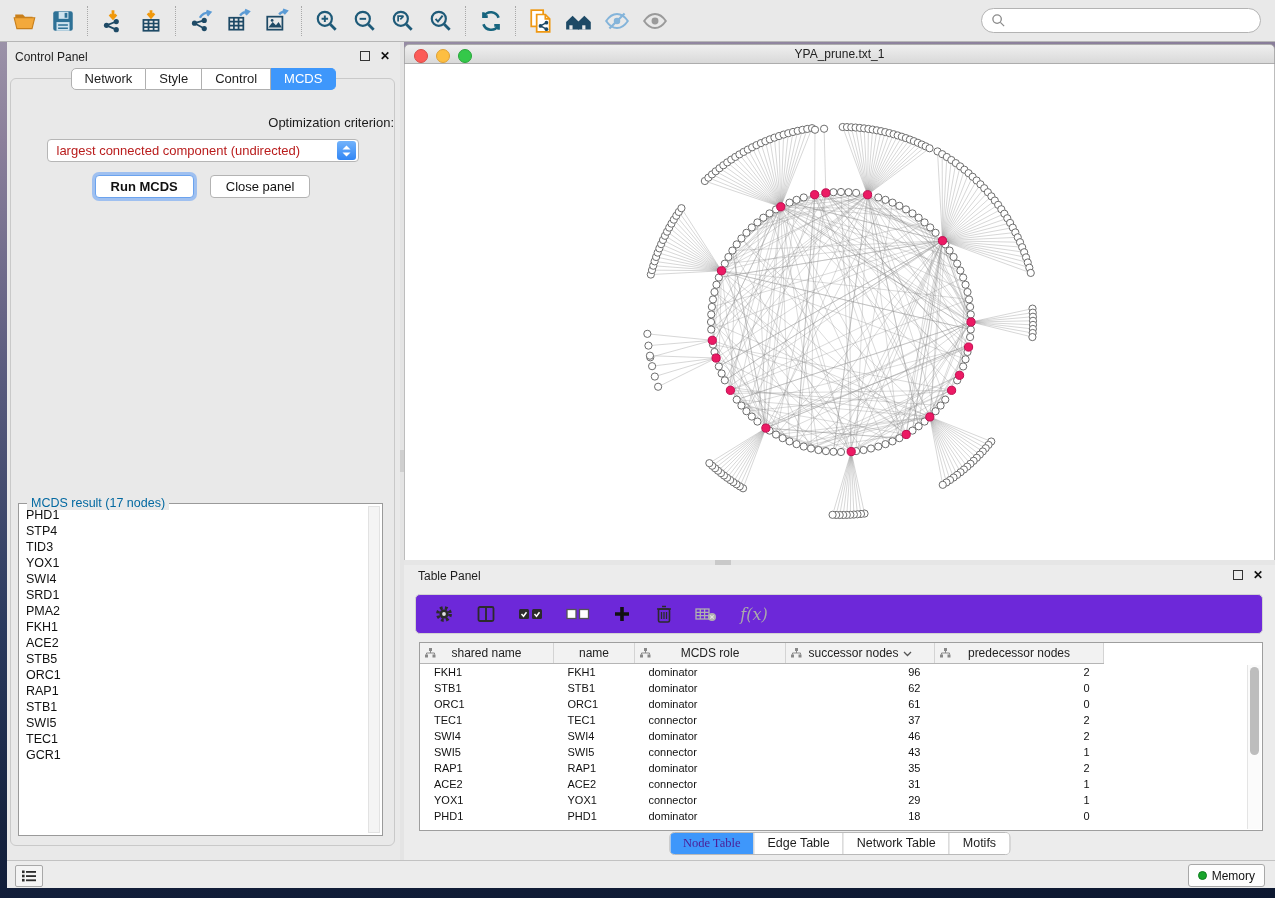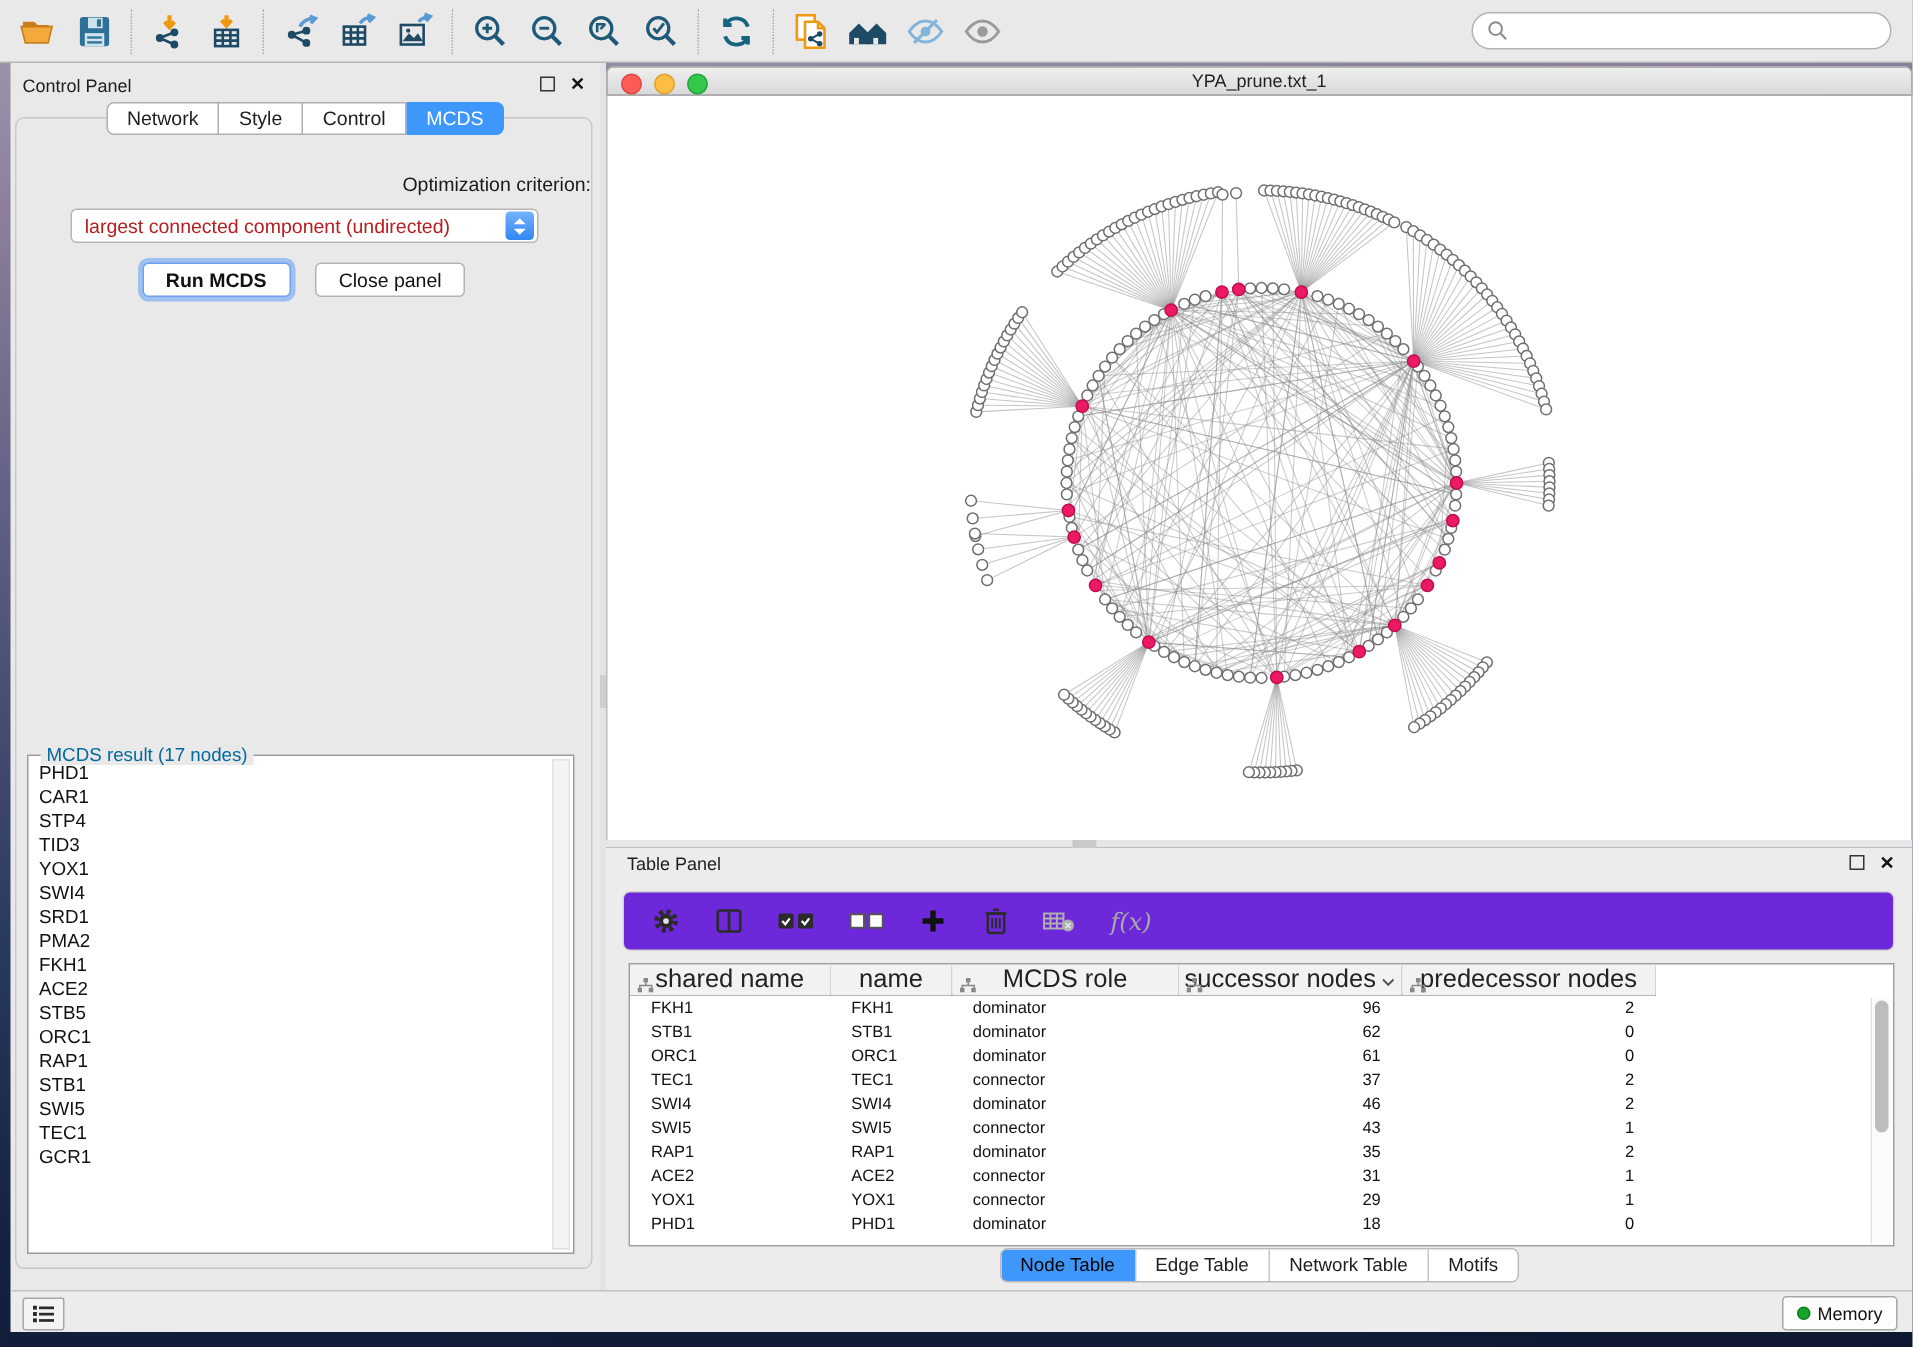--- a/index.html
+++ b/index.html
@@ -50,32 +50,32 @@
   .h-splitter{left:404px;top:560px;width:871px;height:5px;background:#e6e6e6;}
   .h-handle{position:absolute;left:311px;top:0;width:16px;height:5px;background:#c9c9c9;}
   
   .table-panel{left:404px;top:565px;width:871px;height:295px;background:#ececec;box-sizing:border-box;}
   .tp-title{position:absolute;left:14px;top:4px;font-size:12px;color:#1d1d1d;}
   .tp-toolbar{position:absolute;left:11px;right:12px;top:29px;height:40px;background:#6d28d9;border:1px solid #d2d2d2;border-radius:5px;display:flex;align-items:center;gap:20px;padding:0 17px;box-sizing:border-box;}
   .tpi{display:flex;align-items:center;justify-content:center;width:22px;height:22px;}
   .fx{font-family:"DejaVu Serif",serif;font-style:italic;font-size:16px;color:#aaa;}
   .table-wrap{position:absolute;left:15px;right:12px;top:77px;height:187px;background:#fff;border:1px solid #9e9e9e;overflow:hidden;}
   table.node-table{border-collapse:collapse;table-layout:fixed;width:100%;}
-  .node-table th{background:#f2f2f2;border-right:1px solid #d4d4d4;border-bottom:1px solid #b5b5b5;height:20px;padding:0;font-weight:normal;font-size:17px;color:#222;position:relative;}
+  .node-table th{background:#f2f2f2;border-right:1px solid #d4d4d4;border-bottom:1px solid #b5b5b5;height:20px;padding:0;font-weight:normal;font-size:12px;color:#222;position:relative;}
   .node-table th.filler{background:#fff;border-right:none;border-bottom:none;}
   .th-wrap{display:flex;align-items:center;justify-content:center;gap:4px;}
   .tree-ico{position:absolute;left:5px;top:4px;}
   .node-table td{font-size:11px;color:#111;height:16px;padding:0 0 0 14px;white-space:nowrap;overflow:hidden;}
   .node-table td.num{text-align:right;padding:0 14px 0 0;}
   .tbl-scroll{position:absolute;right:1px;top:22px;bottom:1px;width:13px;background:#fbfbfb;border-left:1px solid #e4e4e4;}
   .tbl-thumb{position:absolute;left:2px;top:2px;width:9px;height:88px;background:#bdbdbd;border-radius:5px;}
   .bottom-tabs{position:absolute;left:50%;transform:translateX(-50%);top:267px;display:flex;border:1px solid #b9b9b9;border-radius:5px;overflow:hidden;background:#fff;}
   .b-tab{padding:3px 13px;font-size:12.5px;color:#1d1d1d;border-left:1px solid #c6c6c6;background:#fff;line-height:15px;}
   .b-tab:first-child{border-left:none;}
-  .b-tab.active{background:#3e97fb;color:#000000;}
+  .b-tab.active{background:#3e97fb;color:#4c1d95;font-family:Liberation Serif, serif;}
   
   .status-bar{left:7px;top:860px;width:1268px;height:28px;background:#ececec;border-top:1px solid #c2c2c2;box-sizing:border-box;}
   .list-btn{position:absolute;left:8px;top:4px;width:26px;height:20px;background:#f4f4f4;border:1px solid #a8a8a8;border-radius:2px;display:flex;align-items:center;justify-content:center;}
   .memory-btn{position:absolute;right:10px;top:3px;height:21px;background:#fdfdfd;border:1px solid #a8a8a8;border-radius:3px;display:flex;align-items:center;gap:5px;padding:0 9px;font-size:12px;color:#111;}
   .mem-dot{width:9px;height:9px;border-radius:50%;background:#17a42b;border:1px solid #0e7d1e;box-sizing:border-box;}
 </style>
 </head>
 <body>
 
 <div class="abs toolbar">
@@ -246,21 +246,20 @@
       </span>
     </div>
     <div class="btn-row">
       <button class="btn focused">Run MCDS</button>
       <button class="btn">Close panel</button>
     </div>
     <div class="result-group">
       <div class="result-legend">MCDS result (17 nodes)</div>
       <div class="result-list">
           <div class="list-row">PHD1</div>
-          <div class="list-row">CAR1</div>
           <div class="list-row">STP4</div>
           <div class="list-row">TID3</div>
           <div class="list-row">YOX1</div>
           <div class="list-row">SWI4</div>
           <div class="list-row">SRD1</div>
           <div class="list-row">PMA2</div>
           <div class="list-row">FKH1</div>
           <div class="list-row">ACE2</div>
           <div class="list-row">STB5</div>
           <div class="list-row">ORC1</div>

